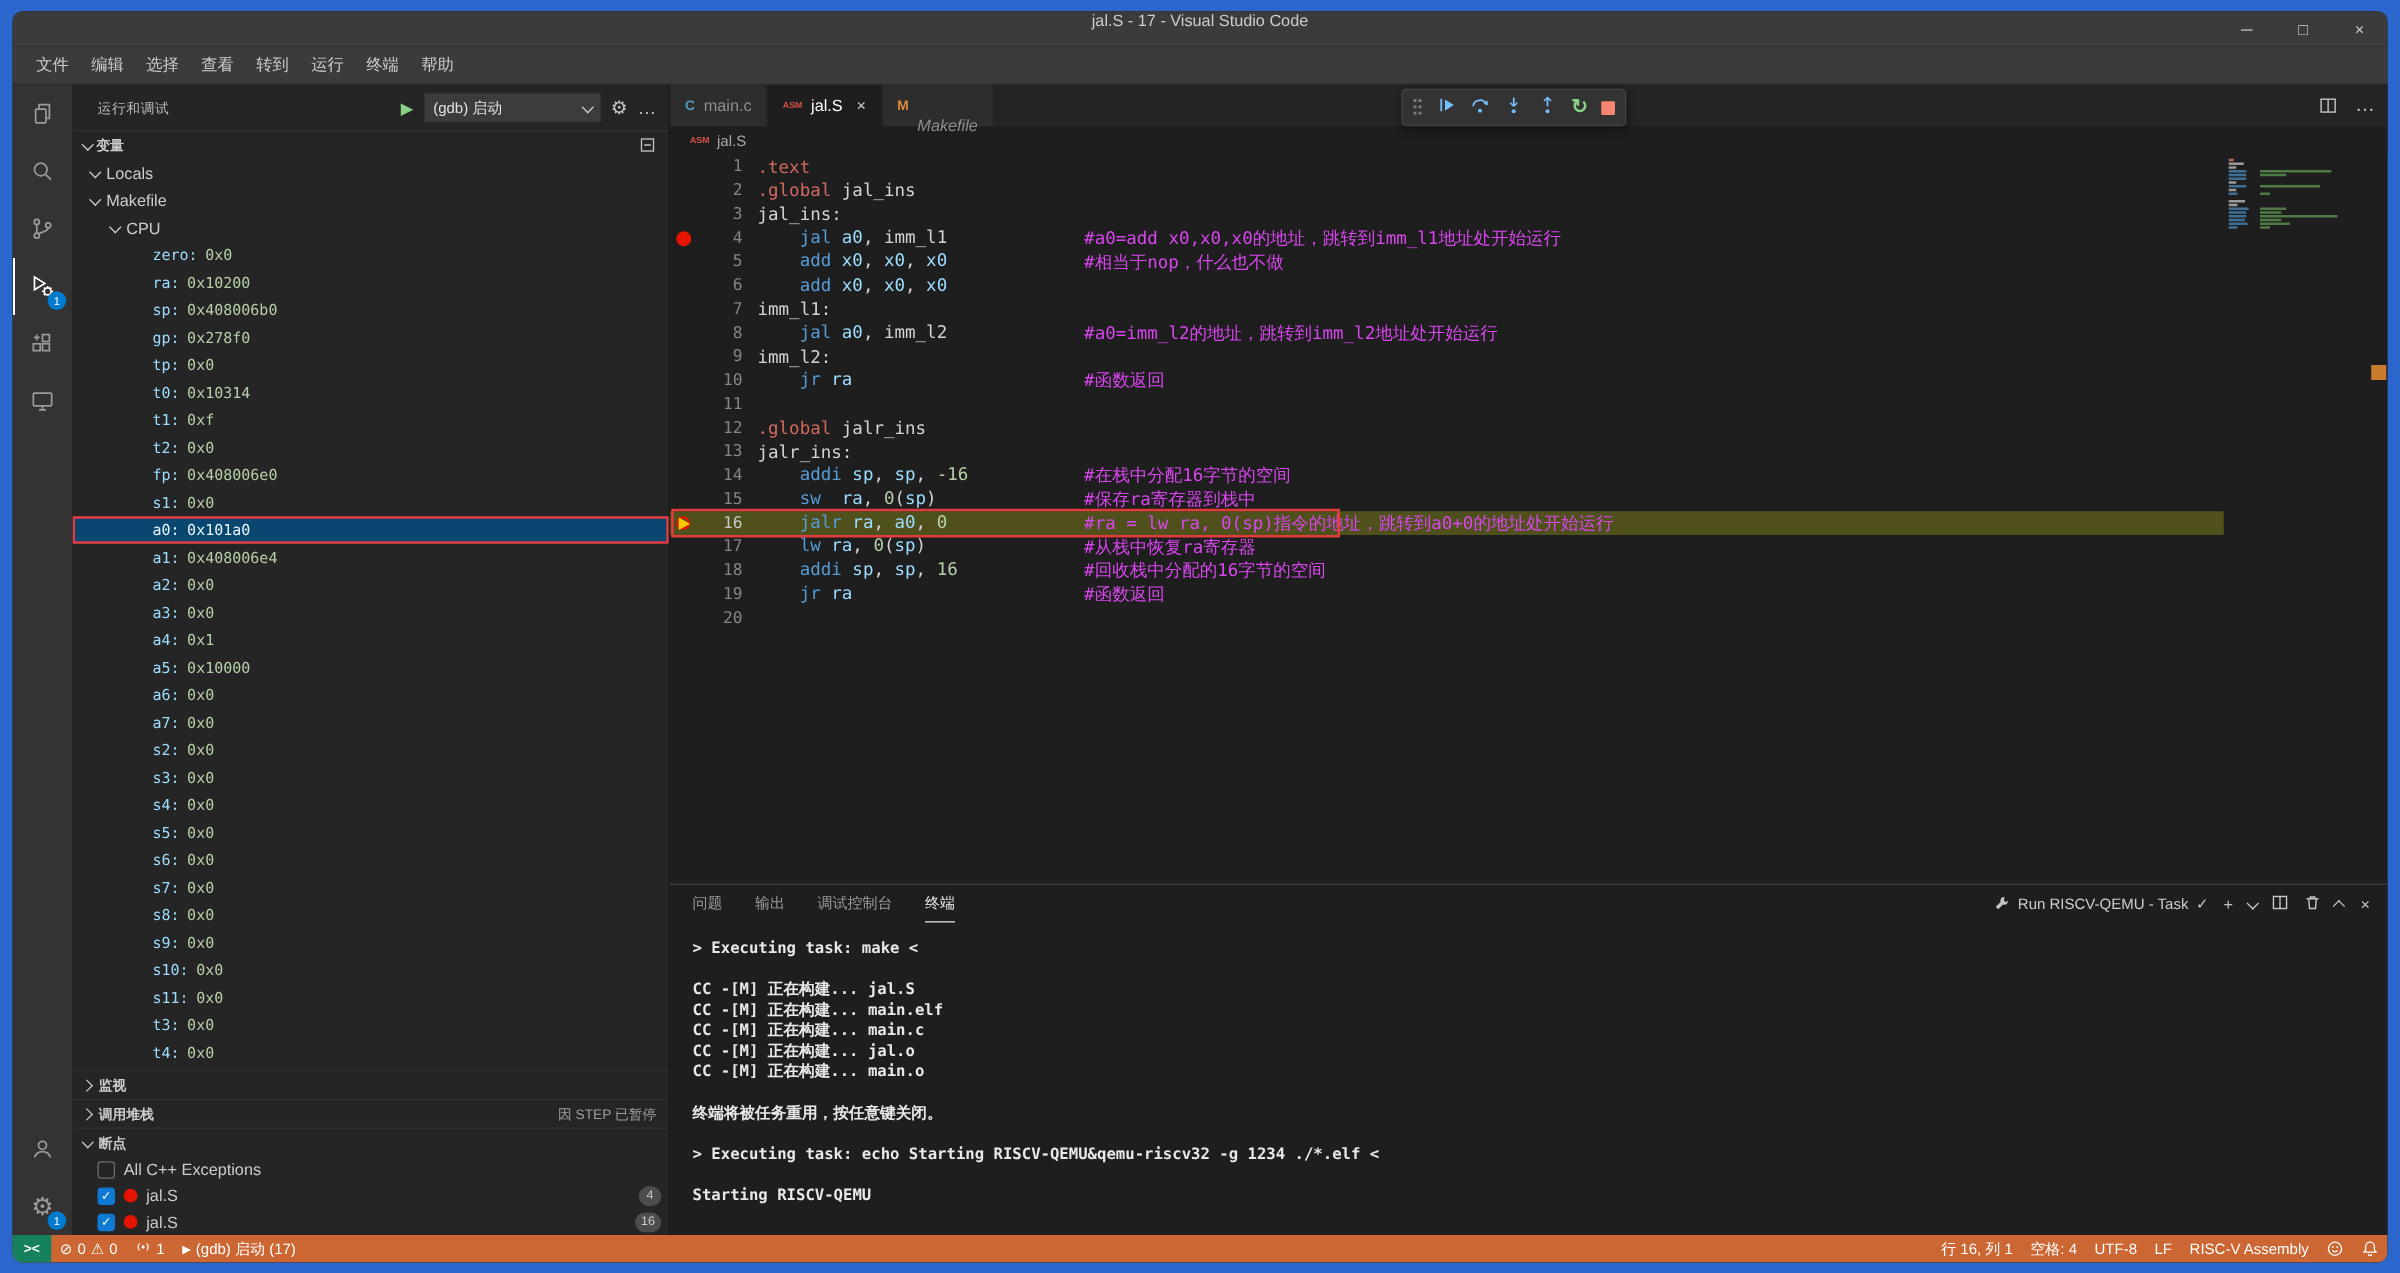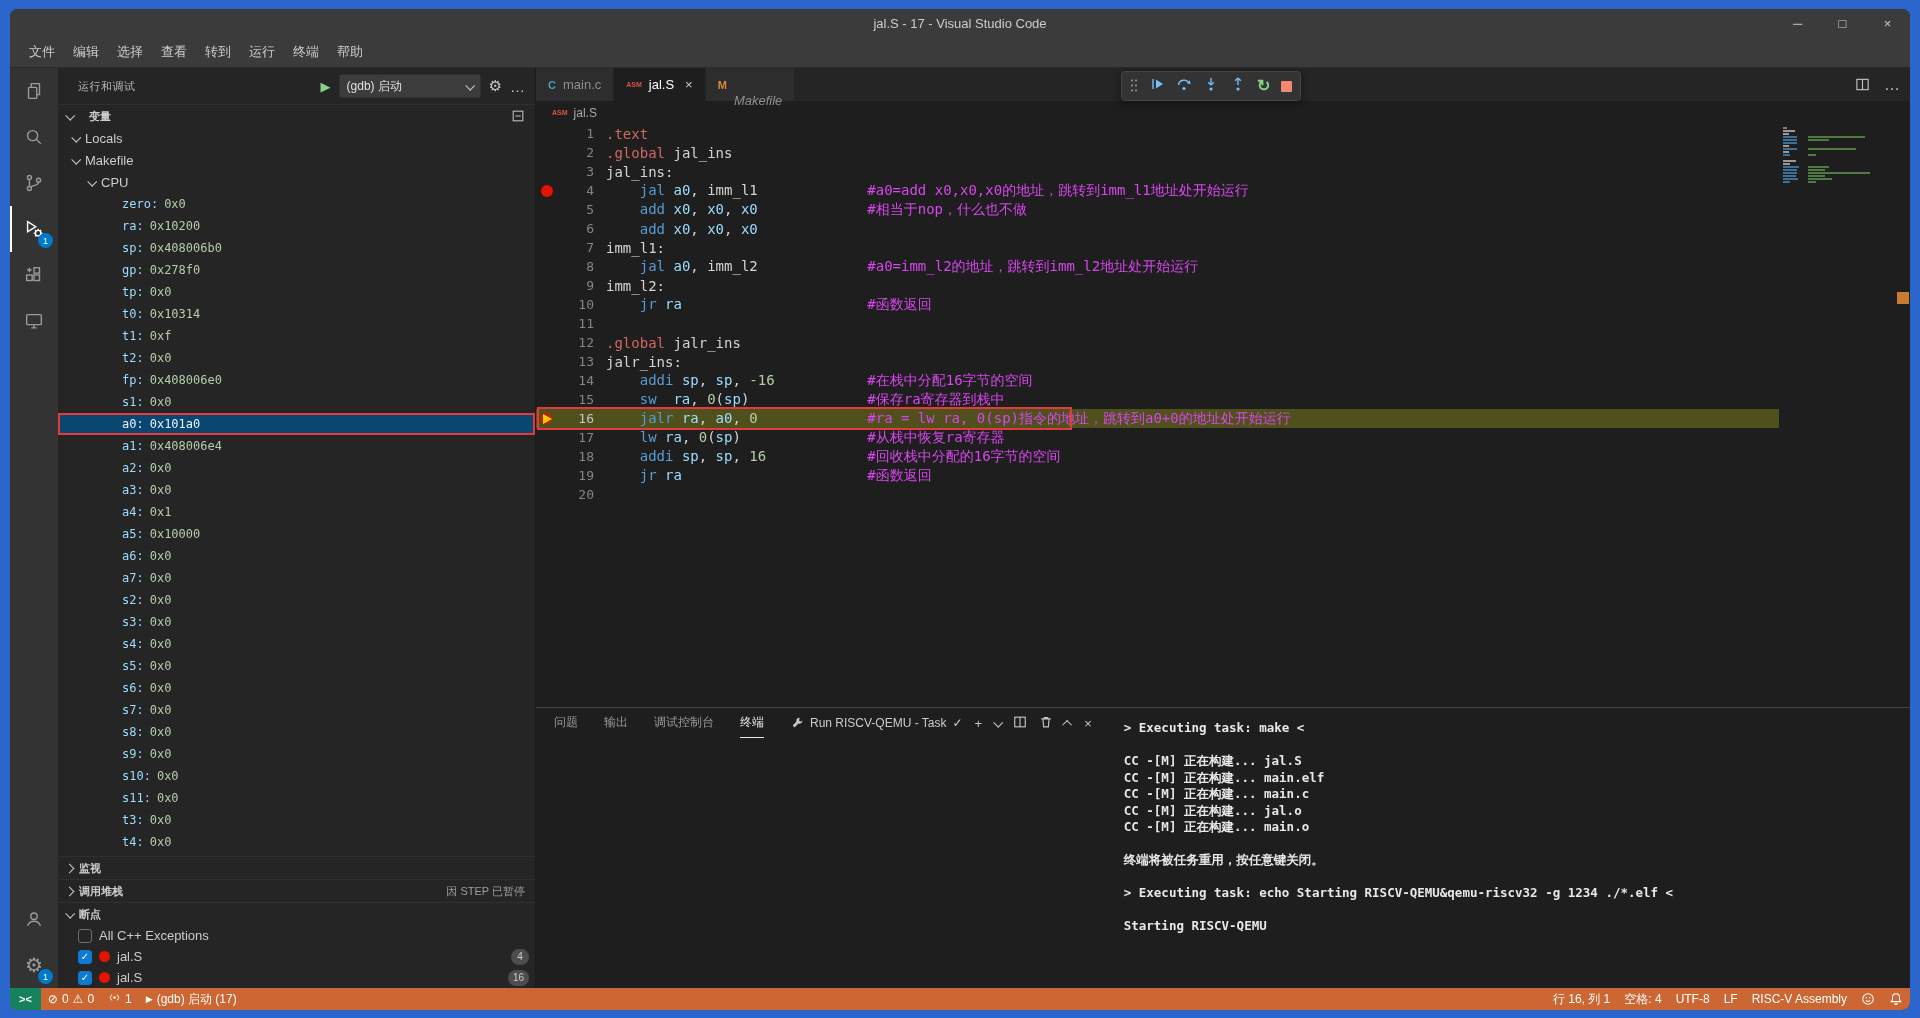--- a/index.html
+++ b/index.html
@@ -1,21 +1,21 @@
 <!DOCTYPE html>
 <html><head>
 <meta charset="utf-8">
 <style>
   html,body{margin:0;padding:0;overflow:hidden;}
   body{font-family:"Liberation Sans",sans-serif;}
   .desktop{position:relative;width:1920px;height:1018px;background:#2a66cc;}
   .window{position:absolute;left:10px;top:9px;width:1900px;height:1001px;background:#1e1e1e;
           border-radius:8px;overflow:hidden;display:flex;flex-direction:column;}
   
-  .titlebar{height:28px;background:#3b3b3b;display:flex;align-items:center;position:relative;flex:0 0 auto;}
+  .titlebar{height:28px;background:#3b3b3b;display:flex;align-items:flex-start;position:relative;flex:0 0 auto;}
   .title{position:absolute;left:0;right:0;text-align:center;color:#cccccc;font-size:13px;pointer-events:none;}
   .win-controls{margin-left:auto;display:flex;z-index:2;height:100%;}
   .win-btn{width:45px;height:100%;display:flex;align-items:center;justify-content:center;color:#cccccc;font-size:13px;}
   
   .menubar{height:30px;background:#3b3b3b;display:flex;align-items:center;padding-left:10px;flex:0 0 auto;border-bottom:1px solid #2b2b2b;}
   .menu-item{padding:0 9px;color:#cccccc;font-size:13px;height:22px;line-height:22px;border-radius:4px;}
   
   .main{flex:1;display:flex;min-height:0;}
   
   .activitybar{width:48px;background:#333333;display:flex;flex-direction:column;align-items:center;flex:0 0 auto;}
@@ -32,21 +32,21 @@
   .sidebar-header{height:36px;display:flex;align-items:center;padding:0 10px 0 20px;gap:8px;flex:0 0 auto;}
   .sb-title{font-size:11px;color:#bbbbbb;letter-spacing:.5px;flex:1;white-space:nowrap;}
   .run-play{color:#89d185;font-size:13px;}
   .cfg-dropdown{height:24px;background:#3c3c3c;border:1px solid #303031;border-radius:2px;display:flex;align-items:center;
                 padding:0 7px;width:142px;font-size:12px;color:#e0e0e0;gap:6px;box-sizing:border-box;}
   .cfg-label{flex:1;white-space:nowrap;overflow:hidden;}
   .hdr-ico{color:#c5c5c5;font-size:15px;}
   .chev{display:inline-block;width:6px;height:6px;border-right:1.4px solid #cccccc;border-bottom:1.4px solid #cccccc;flex:0 0 auto;}
   .chev.down{transform:rotate(45deg) translateY(-1px);}
   .chev.right{transform:rotate(-45deg);}
-  .var-header{height:22px;display:flex;align-items:center;gap:16px;padding:0 10px 0 8px;font-size:11px;font-weight:bold;color:#cccccc;flex:0 0 auto;border-top:1px solid #303031;}
+  .var-header{height:22px;display:flex;align-items:center;gap:4px;padding:0 10px 0 8px;font-size:11px;font-weight:bold;color:#cccccc;flex:0 0 auto;border-top:1px solid #303031;}
   .var-header .spacer{flex:1;}
   .tree{flex:1;overflow:hidden;}
   .tree-row{height:22px;display:flex;align-items:center;font-size:13px;color:#cccccc;gap:6px;box-sizing:border-box;}
   .lvl1{padding-left:14px;}.lvl2{padding-left:30px;}.lvl3{padding-left:64px;}
   .mono{font-family:"DejaVu Sans Mono",monospace;font-size:12px;}
   .reg-name{color:#9cdcfe;}
   .reg-value{color:#b5cea8;}
   .tree-row.selected{background:#094771;outline:2px solid #e5393c;outline-offset:-2px;}
   .tree-row.selected .reg-name,.tree-row.selected .reg-value{color:#e8f4ff;}
   .sidebar-bottom{flex:0 0 auto;}
@@ -92,21 +92,21 @@
   .gutter-bp{width:12px;height:12px;border-radius:50%;background:#e51400;}
   .cur-marker{position:relative;width:16px;height:14px;}
   .cur-ring{position:absolute;left:2px;top:1px;width:11px;height:11px;border:2px solid #e51400;border-radius:50%;box-sizing:border-box;}
   .cur-arrow{position:absolute;left:4px;top:2px;width:0;height:0;border-top:5px solid transparent;border-bottom:5px solid transparent;border-left:9px solid #ffcc00;z-index:2;}
   .minimap{position:absolute;top:2px;right:14px;width:118px;z-index:5;background:rgba(30,30,30,.4);}
   .mm-line{height:3px;display:flex;align-items:center;padding-left:5px;}
   .mm-bar{height:2px;display:inline-block;flex:0 0 auto;}
   .scroll-col{position:absolute;right:0;top:0;bottom:0;width:14px;}
   .ov-mark{position:absolute;right:1px;top:168px;width:12px;height:12px;background:#c97c2e;}
   
-  .panel{height:280px;flex:0 0 auto;border-top:1px solid #424242;display:flex;flex-direction:row;background:#1e1e1e;}
+  .panel{height:280px;flex:0 0 auto;border-top:1px solid #424242;display:flex;flex-direction:column;background:#1e1e1e;}
   .panel-tabs{height:30px;display:flex;align-items:center;padding-left:18px;gap:26px;flex:0 0 auto;}
   .panel-tab{font-size:12px;color:#9a9a9a;height:29px;display:flex;align-items:center;border-bottom:1px solid transparent;box-sizing:border-box;}
   .panel-tab.active{color:#e7e7e7;border-bottom-color:#e7e7e7;}
   .panel-actions{margin-left:auto;display:flex;align-items:center;gap:12px;padding-right:14px;color:#c5c5c5;font-size:13px;height:100%;}
   .task-group{display:flex;align-items:center;gap:6px;font-size:12px;color:#cccccc;}
   .pa-ico svg{stroke:#c5c5c5;fill:none;stroke-width:1.3;}
   .terminal{flex:1;padding:12px 0 0 18px;font-family:"DejaVu Sans Mono",monospace;font-size:12.5px;line-height:16.5px;color:#e8e8e8;overflow:hidden;}
   .term-line{white-space:pre;font-weight:600;}
   
   .statusbar{height:22px;background:#cc6633;display:flex;align-items:center;color:#ffffff;font-size:12px;flex:0 0 auto;}

